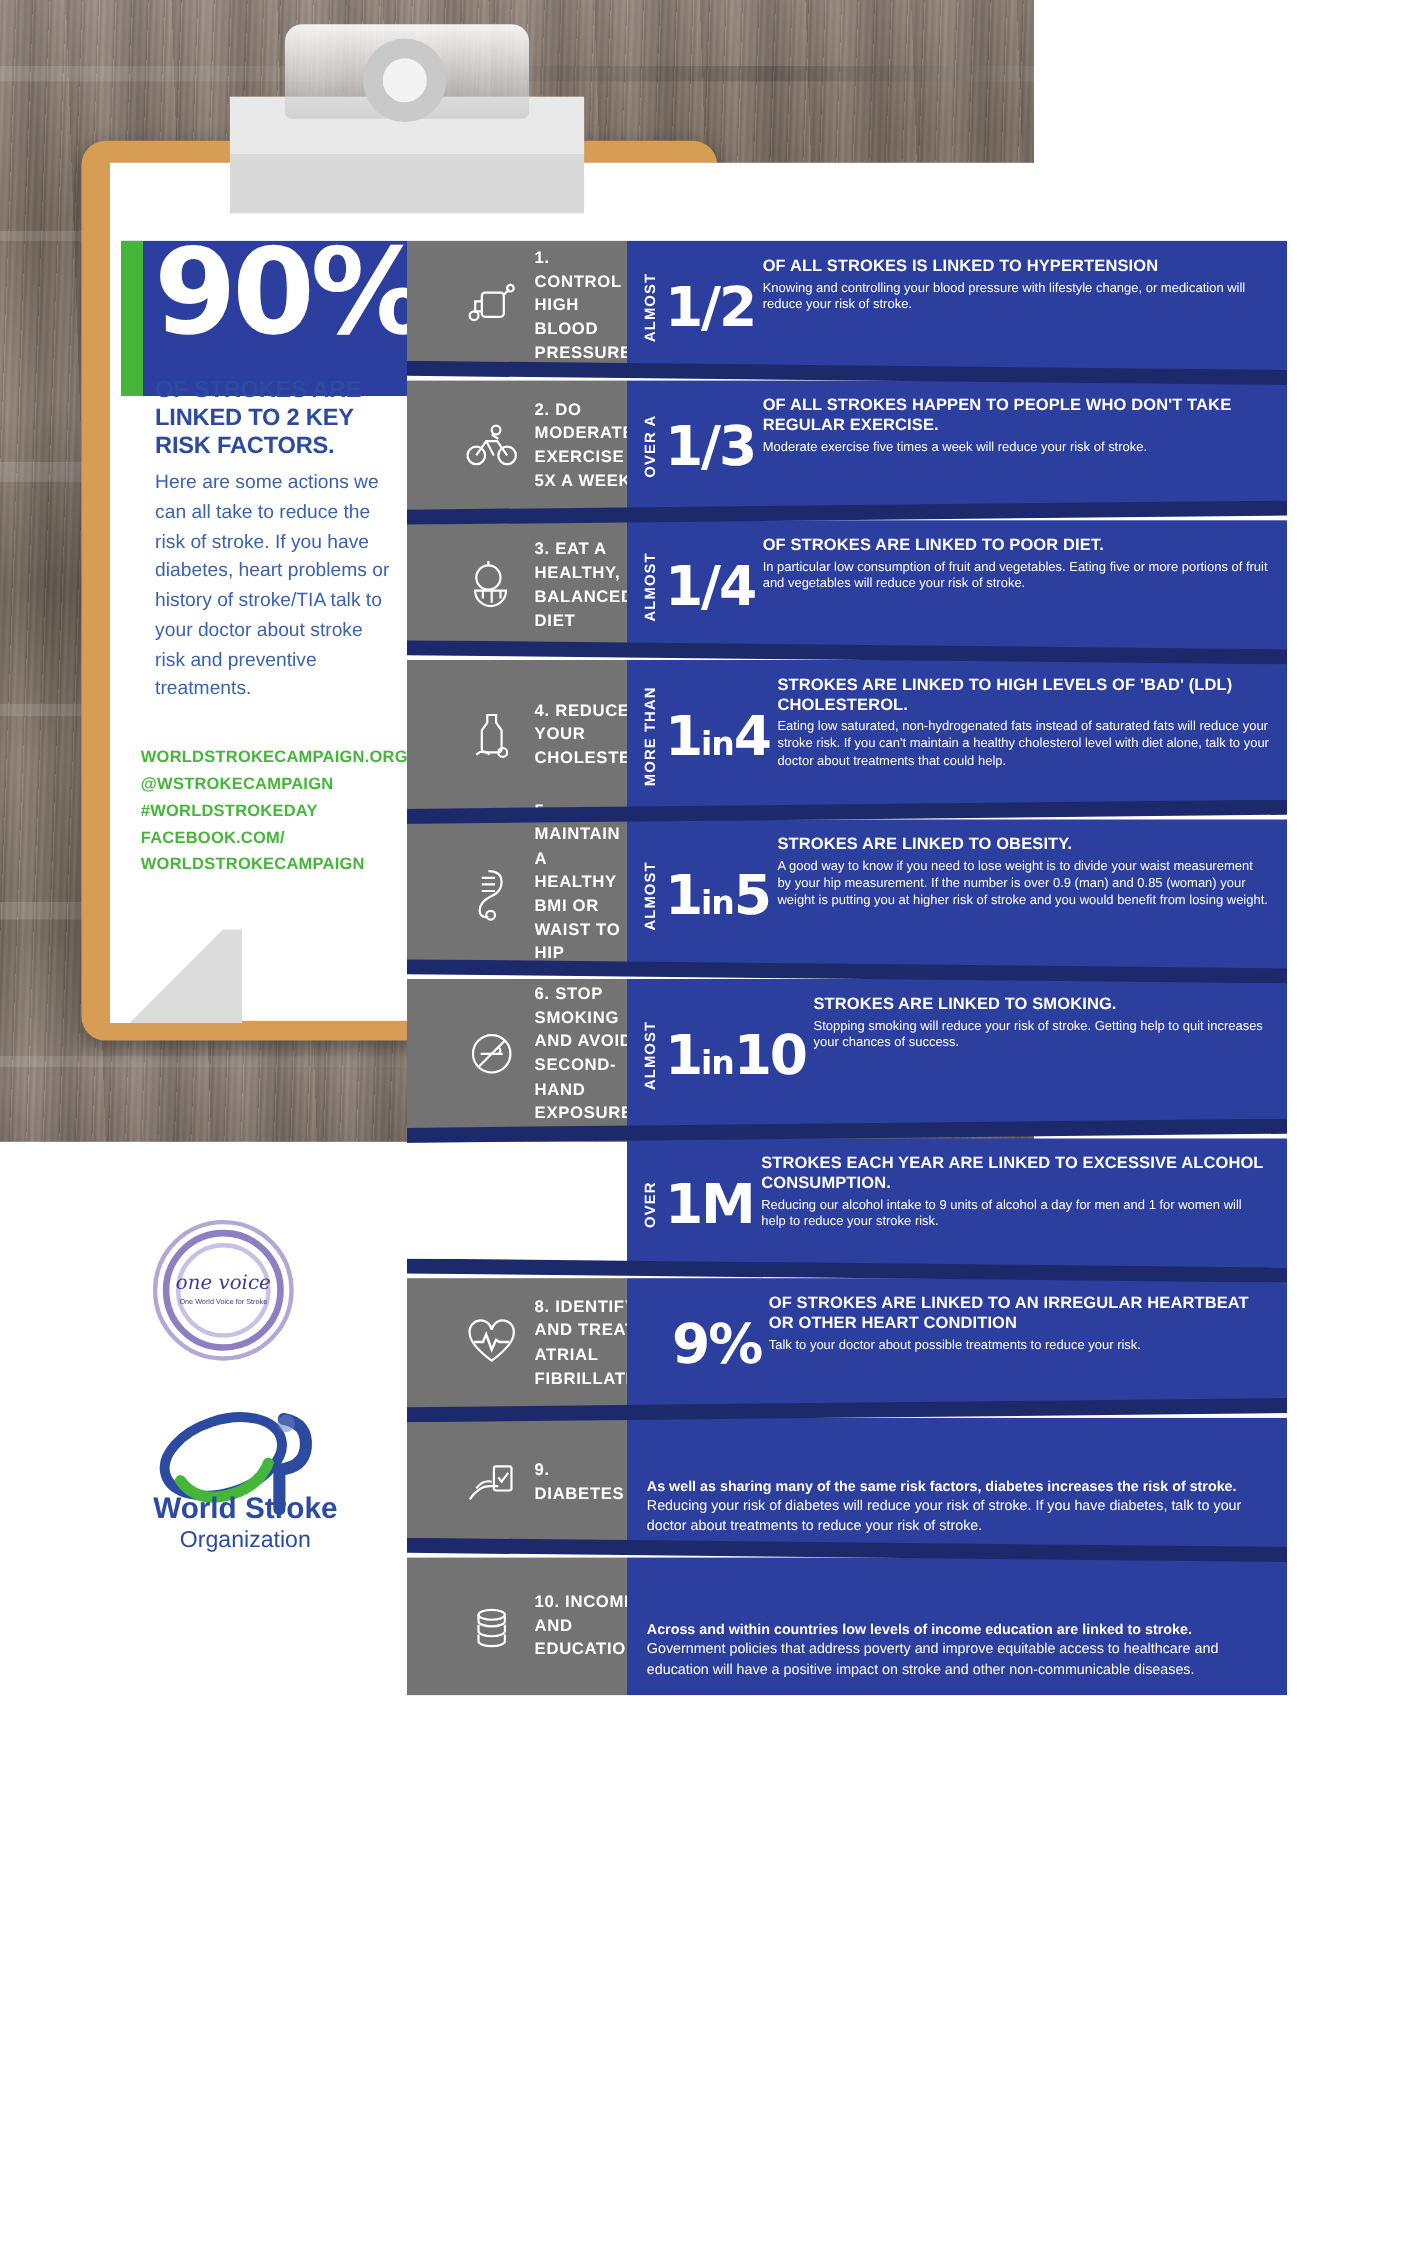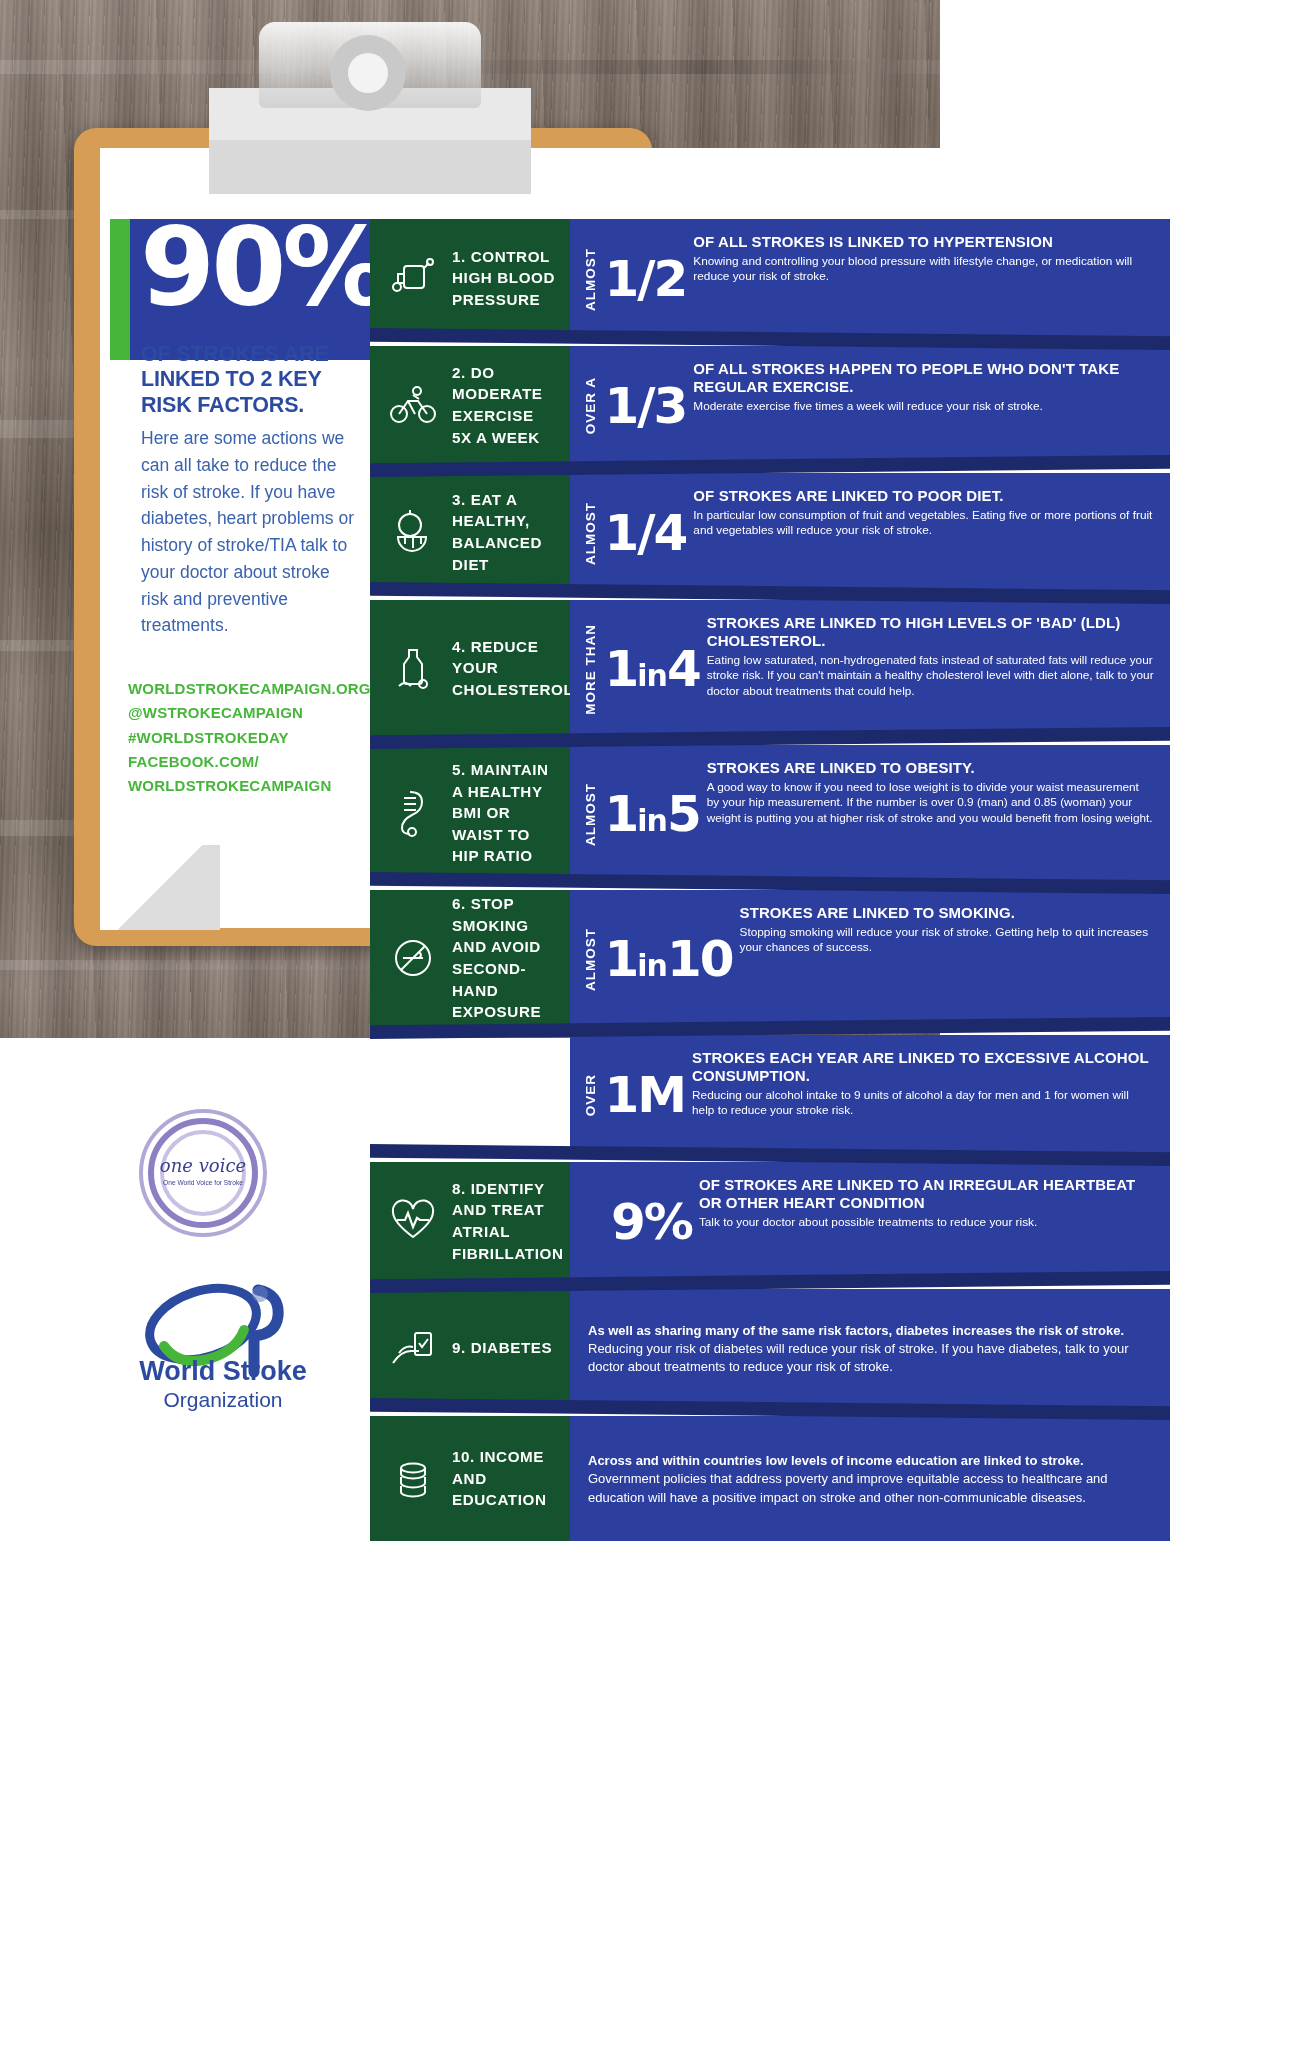--- a/index.html
+++ b/index.html
@@ -160,21 +160,22 @@
     font-size: 21px; font-weight: 400; color: #2c4ba0; line-height: 1.25;
   }
 
   
   .rows { position: absolute; left: 370px; top: 219px; width: 800px; }
   .row { position: relative; width: 800px; margin-bottom: 9px; }
 
   .row-green {
     position: absolute; left: 0; top: 0;
     width: 200px;
-    background: #14532d;
+    background: #737373;
+    padding-left: 34px;
   }
   .row-blue {
     position: absolute; left: 200px; top: 0;
     right: 0;
     background: #2c3e9e;
   }
   .notch {
     position: absolute; left: 0; width: 800px; height: 22px;
     background: #1c2a6b;
     clip-path: polygon(0 0, 100% 38%, 100% 100%, 0 62%);
@@ -244,21 +245,21 @@
   }
   .stat-sub {
     color: #ffffff;
     font-size: 11.8px;
     font-weight: 400;
     line-height: 1.3;
     margin-top: 3px;
   }
   .stat-sub b { font-weight: 800; }
   .text-only .stat-text { padding-top: 0; }
-  .text-only .blue-inner { align-items: center; padding-left: 18px; }
+  .text-only .blue-inner { align-items: center; padding-left: 18px; margin-top: 20px; }
 </style>
 </head>
 <body>
 
 <div id="page">
 
   <div class="wood">
     <div class="wood-streak" style="top:60px;height:14px;"></div>
     <div class="wood-streak" style="top:210px;height:9px;"></div>
     <div class="wood-streak" style="top:420px;height:18px;"></div>

